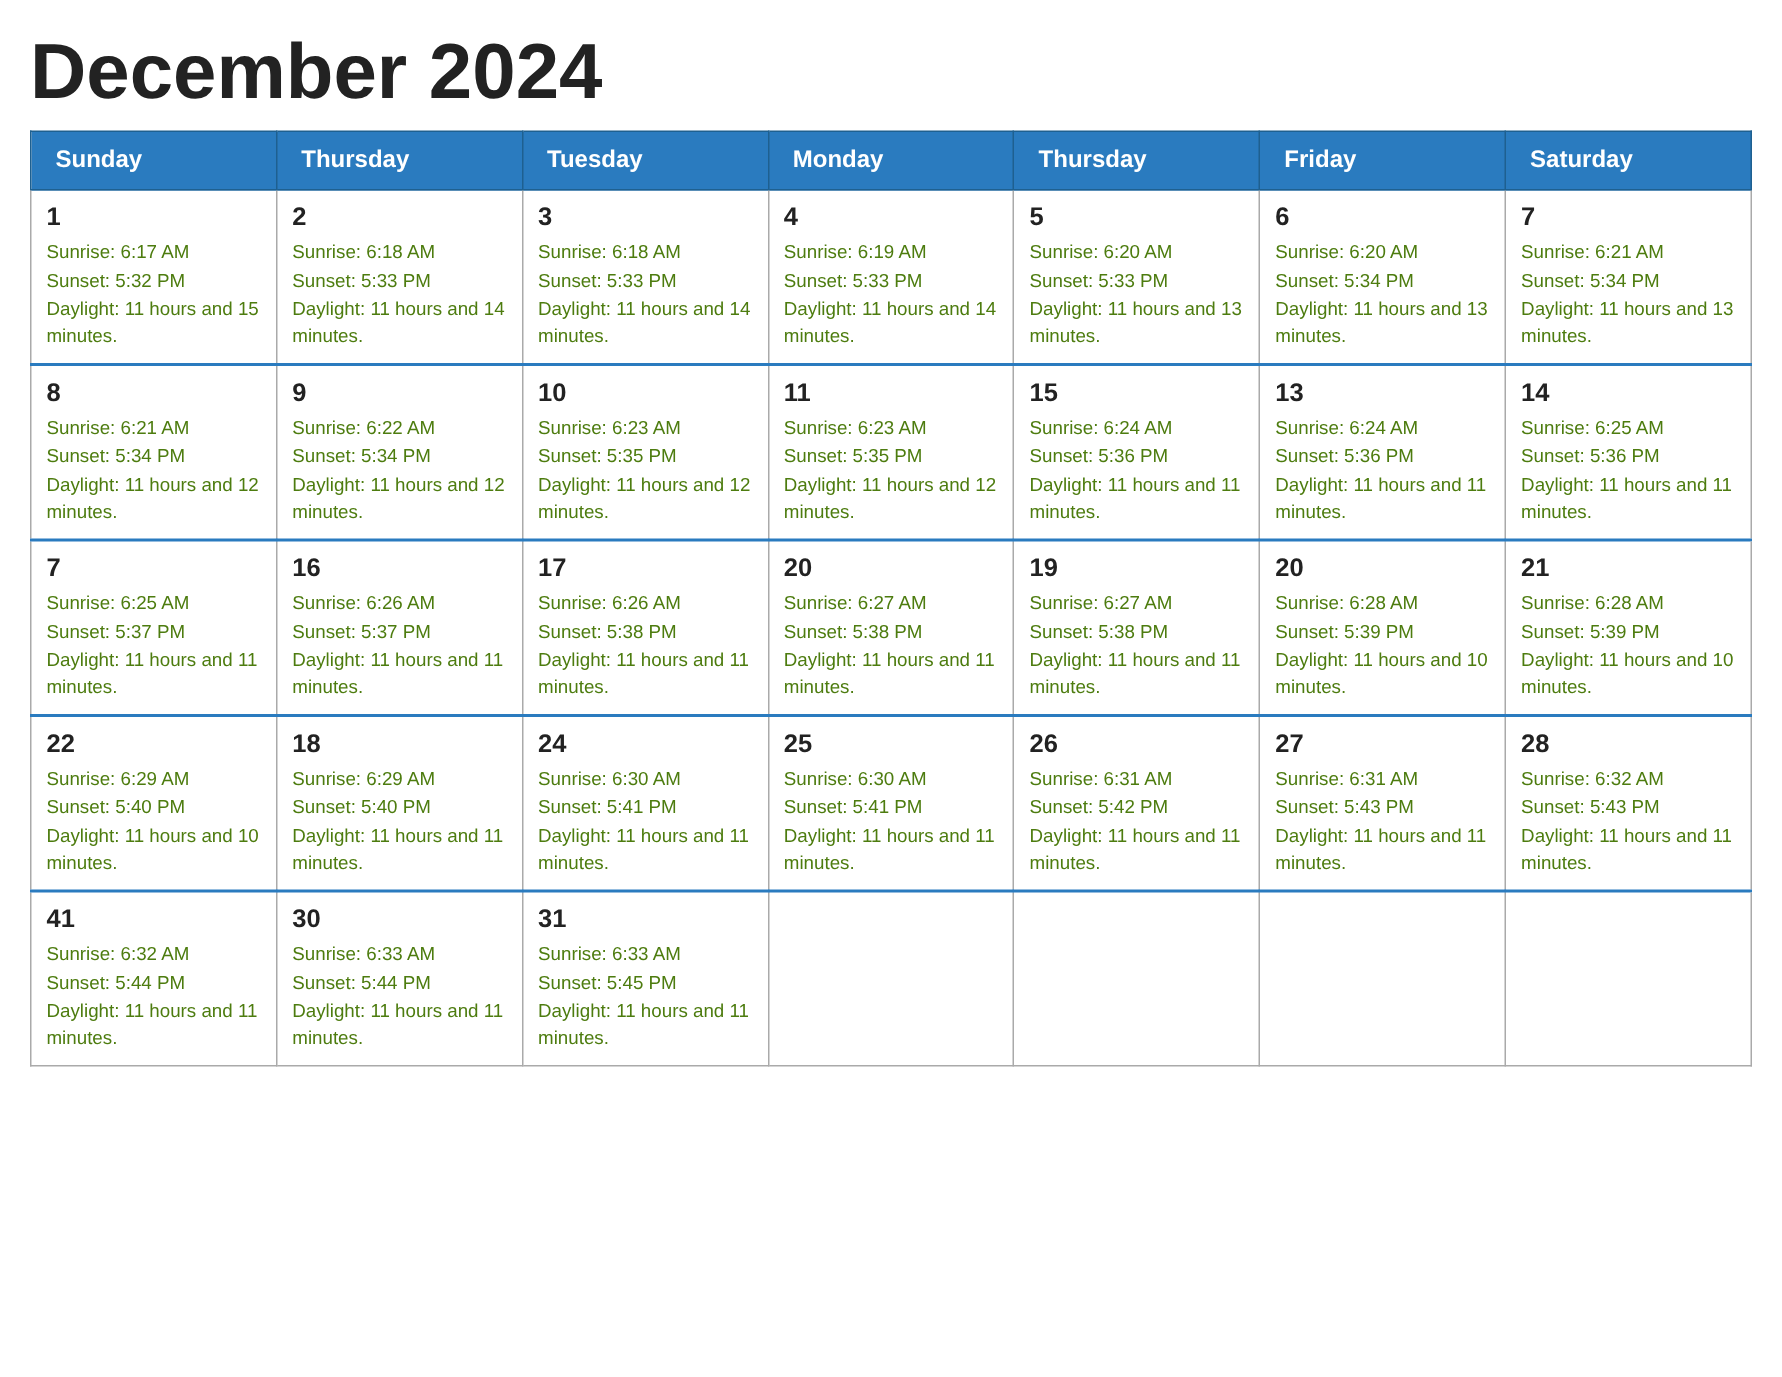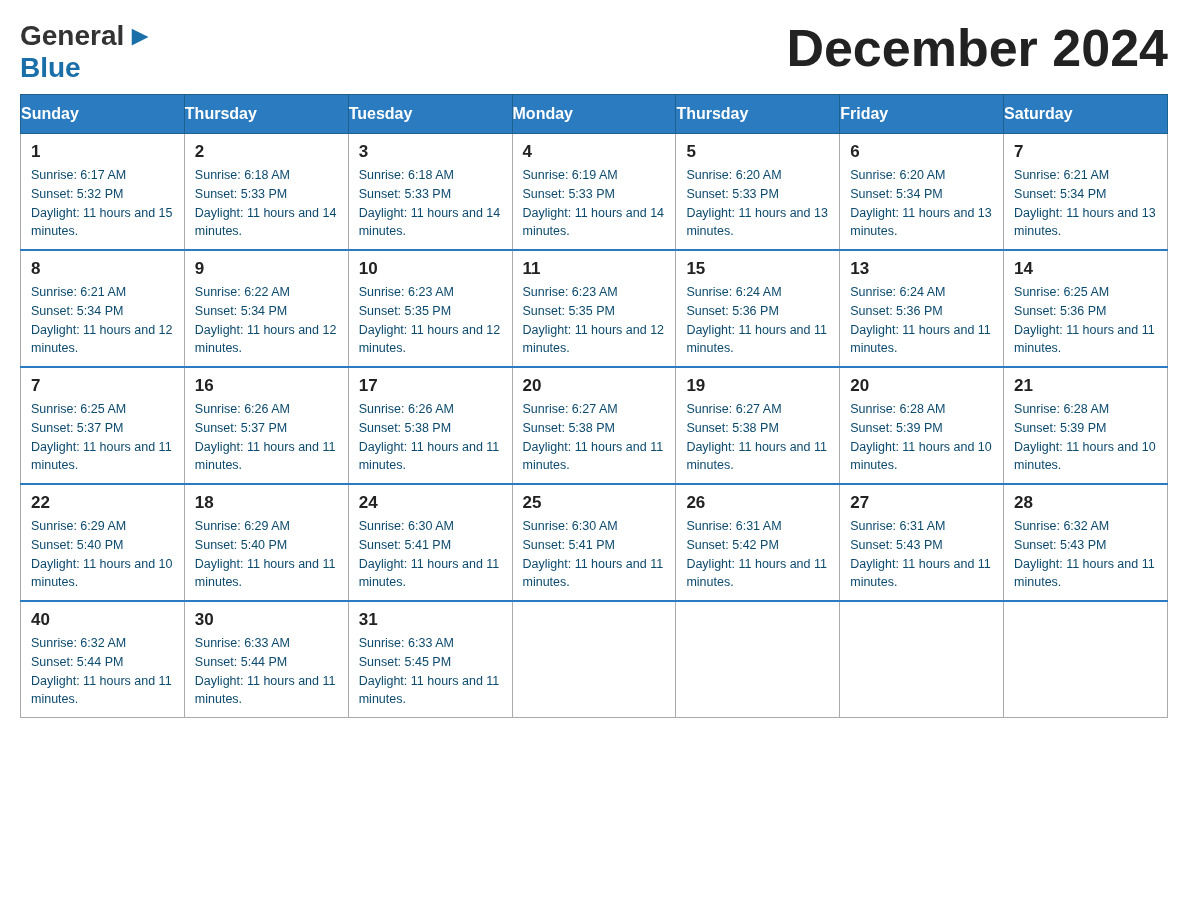--- a/index.html
+++ b/index.html
@@ -56,21 +56,21 @@
     table {
       width: 100%;
       border-collapse: collapse;
       margin-top: 10px;
     }
     thead th {
       background-color: #2a7bbf;
       color: white;
       font-size: 16px;
       font-weight: bold;
-      padding: 10px 0;
+      padding: 10px 16px;
       text-align: left;
       border: 1px solid #1e6090;
     }
     td {
       border: 1px solid #aaa;
       vertical-align: top;
       padding: 8px 10px;
       width: 14.28%;
       font-size: 13px;
       color: #333;
@@ -78,43 +78,36 @@
     .day-number {
       font-size: 17px;
       font-weight: bold;
       color: #222;
       display: block;
       margin-bottom: 4px;
     }
     .day-info {
       font-size: 12.5px;
       line-height: 1.5;
-      color: #0c4a6e;
+      color: #4d7c0f;
     }
     tbody tr {
       border-bottom: 2px solid #2a7bbf;
     }
     tbody tr:last-child {
       border-bottom: 1px solid #aaa;
     }
     td.empty {
       background: #fff;
     }
   </style>
 </head>
 <body>
 
 <div class="header">
-  <div class="logo">
-    <div class="logo-text">
-      <span class="logo-general">General</span>
-      <span class="logo-arrow">►</span>
-    </div>
-    <span class="logo-blue">Blue</span>
-  </div>
   <div class="title-area">
     <div class="month-title">December 2024</div>
   </div>
 </div>
 
 <table>
   <thead>
     <tr>
     <th>Sunday</th>
         <th>Thursday</th>
@@ -241,21 +234,21 @@
           <span class="day-number">27</span>
           <div class="day-info">Sunrise: 6:31 AM<br>Sunset: 5:43 PM<br>Daylight: 11 hours and 11 minutes.</div>
         </td>
         <td>
           <span class="day-number">28</span>
           <div class="day-info">Sunrise: 6:32 AM<br>Sunset: 5:43 PM<br>Daylight: 11 hours and 11 minutes.</div>
         </td>
       </tr>
       <tr>
         <td>
-          <span class="day-number">40</span>
+          <span class="day-number">41</span>
           <div class="day-info">Sunrise: 6:32 AM<br>Sunset: 5:44 PM<br>Daylight: 11 hours and 11 minutes.</div>
         </td>
         <td>
           <span class="day-number">30</span>
           <div class="day-info">Sunrise: 6:33 AM<br>Sunset: 5:44 PM<br>Daylight: 11 hours and 11 minutes.</div>
         </td>
         <td>
           <span class="day-number">31</span>
           <div class="day-info">Sunrise: 6:33 AM<br>Sunset: 5:45 PM<br>Daylight: 11 hours and 11 minutes.</div>
         </td>

